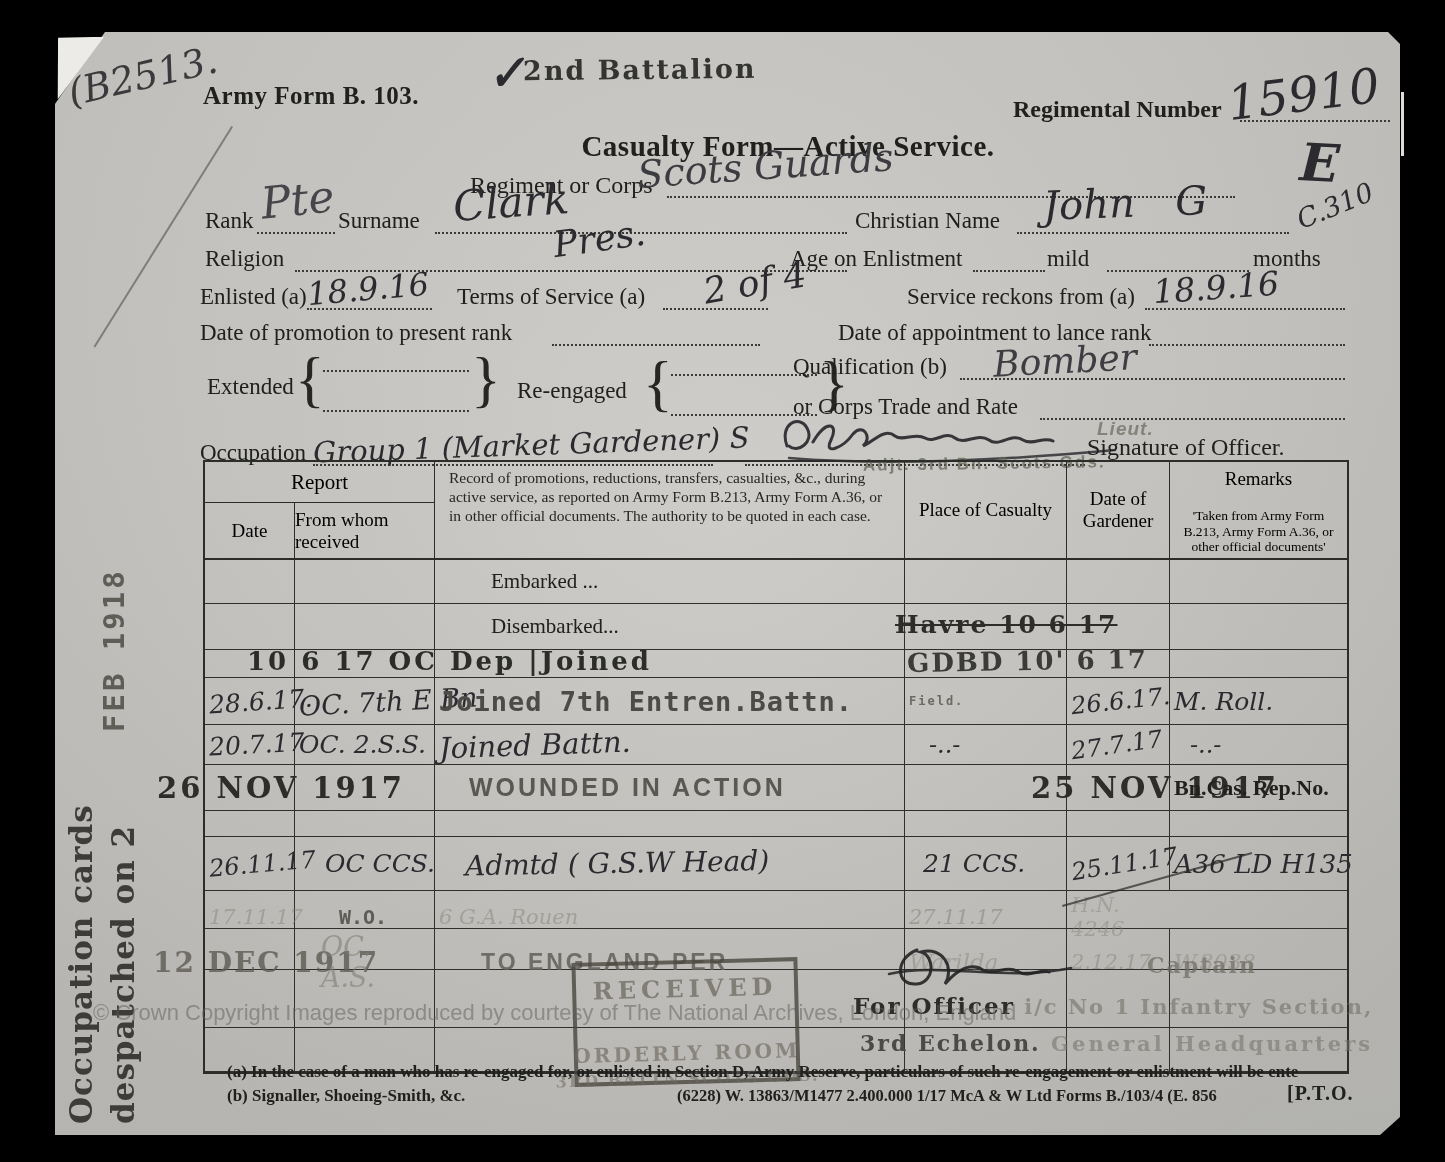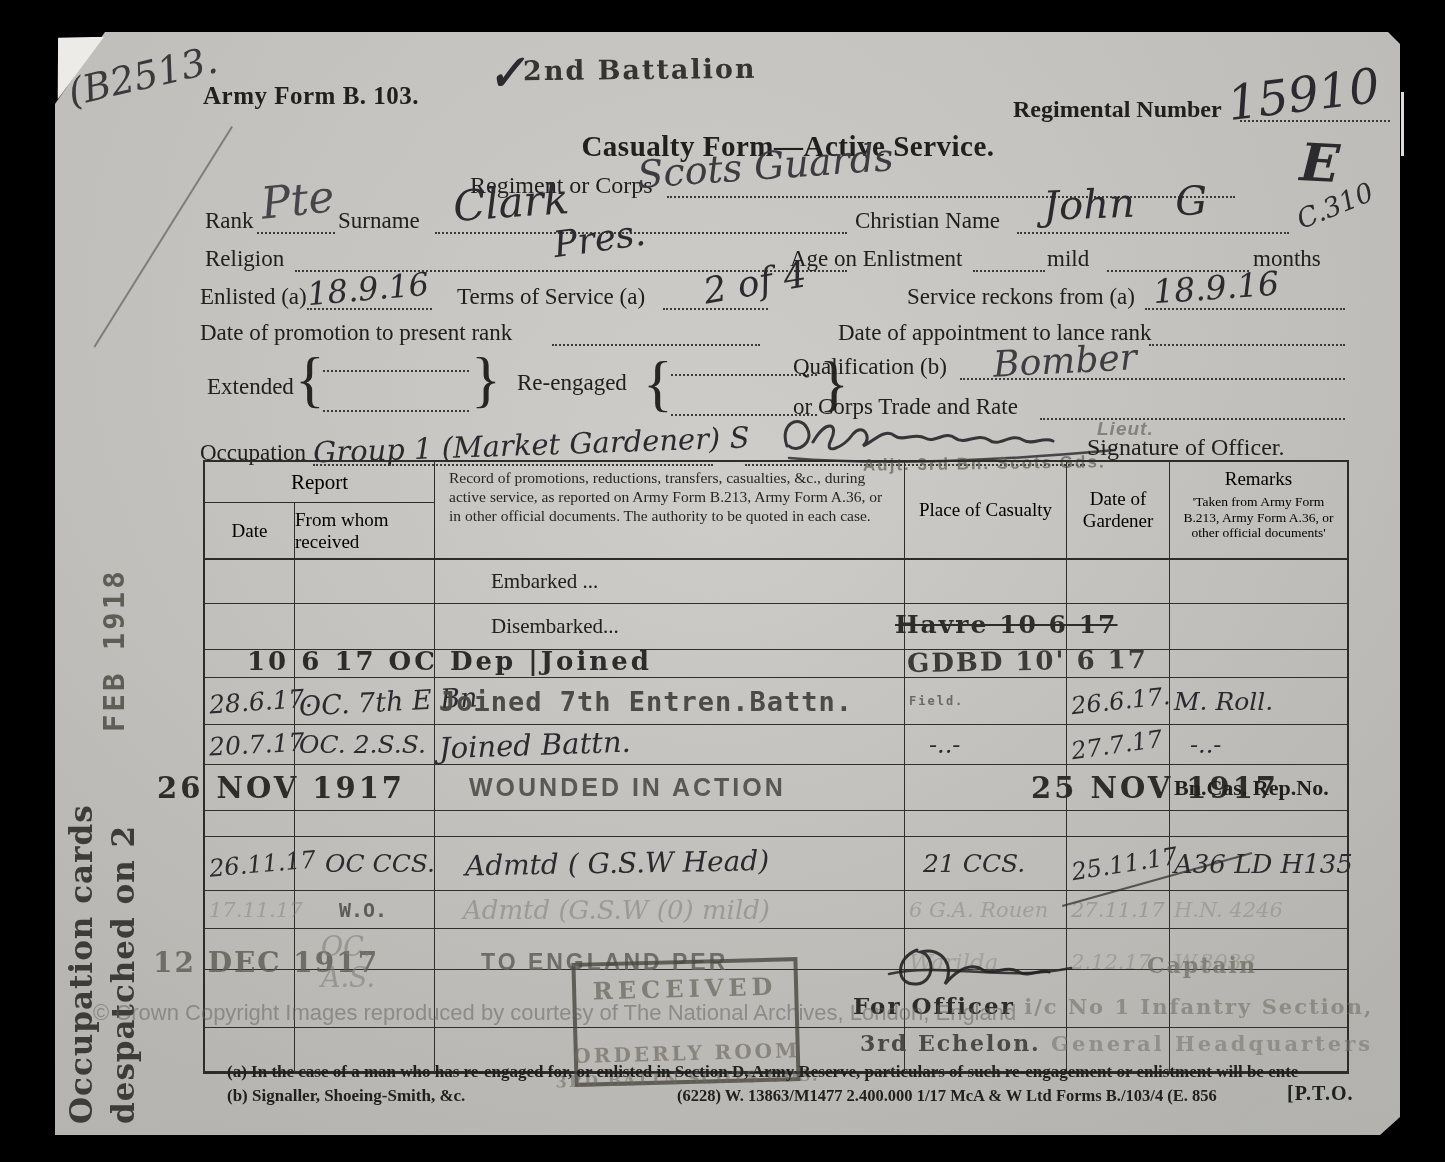--- a/index.html
+++ b/index.html
@@ -30,21 +30,21 @@
   .thead>div{border-right:1.5px solid #2c2c2a;}
   .thead>div:last-child{border-right:none;}
   .th-report{display:flex;flex-direction:column;}
   .report-title{text-align:center;font-size:21px;padding-top:8px;height:32px;border-bottom:1.5px solid #2c2c2a;}
   .report-sub{flex:1;display:grid;grid-template-columns:90px 140px;}
   .report-sub>div{display:flex;align-items:center;justify-content:center;font-size:19px;}
   .report-sub>div:first-child{border-right:1.5px solid #2c2c2a;}
   .th-record{font-size:15.5px;line-height:1.22;padding:7px 12px 0 14px;color:#262624;}
   .th-place,.th-cdate,.th-remarks{display:flex;flex-direction:column;align-items:center;justify-content:center;font-size:19px;text-align:center;}
   .th-remarks{justify-content:flex-start;padding-top:6px;}
-  .th-remarks .note{font-size:13.5px;line-height:1.15;margin-top:4px;padding:0 6px;}
+  .th-remarks .note{font-size:13.5px;line-height:1.15;margin-top:18px;padding:0 6px;}
   .trow{display:grid;grid-template-columns:90px 140px 470px 162px 103px 177px;border-bottom:1.5px solid #2f2f2c;position:relative;}
   .trow:last-child{border-bottom:none;}
   .td{border-right:1.5px solid #2f2f2c;position:relative;overflow:visible;padding:2px 4px;display:flex;align-items:center;}
   .td:last-child{border-right:none;}
   .ov{position:absolute;white-space:nowrap;}
   .strike{text-decoration:line-through;text-decoration-thickness:2px;}
 
   .vertstamp{position:absolute;transform:rotate(-90deg);transform-origin:0 0;white-space:nowrap;}
   .recvbox{position:absolute;left:518px;top:928px;width:218px;height:116px;border:4px solid rgba(72,70,63,0.8);
            transform:rotate(-1.5deg);display:flex;flex-direction:column;align-items:center;}
@@ -108,21 +108,21 @@
     <div class="lbl" style="left:145px;top:288px;">Date of promotion to present rank</div>
     <div class="dl" style="left:497px;top:310px;width:208px;"></div>
     <div class="lbl" style="left:735px;top:288px;margin-left:48px;">Date of appointment to lance rank</div>
     <div class="dl" style="left:1094px;top:310px;width:196px;"></div>
 
     <div class="lbl" style="left:152px;top:342px;">Extended</div>
     <div class="brace" style="left:240px;top:312px;">{</div>
     <div class="dl" style="left:268px;top:336px;width:146px;"></div>
     <div class="dl" style="left:268px;top:376px;width:146px;"></div>
     <div class="brace" style="left:416px;top:312px;">}</div>
-    <div class="lbl" style="left:462px;top:338px;">Re-engaged</div>
+    <div class="lbl" style="left:462px;top:346px;">Re-engaged</div>
     <div class="brace" style="left:588px;top:316px;">{</div>
     <div class="dl" style="left:616px;top:340px;width:146px;"></div>
     <div class="dl" style="left:616px;top:380px;width:146px;"></div>
     <div class="brace" style="left:764px;top:316px;">}</div>
 
     <div class="lbl" style="left:738px;top:322px;">Qualification (b)</div>
     <div class="dl" style="left:905px;top:344px;width:385px;"></div>
     <div class="hw" style="left:938px;top:308px;font-size:36px;transform:rotate(-3deg);color:#3e3e42;">Bomber</div>
     <div class="lbl" style="left:738px;top:362px;">or Corps Trade and Rate</div>
     <div class="dl" style="left:985px;top:384px;width:305px;"></div>
@@ -281,23 +281,20 @@
       </div>
 
       <div class="trow" style="height:37px;">
         <div class="td">
             <span class="pencil" style="font-size:21px;opacity:0.55;">17.11.17</span>
           </div>
         <div class="td">
             <span class="typed" style="font-size:20px;padding-left:40px;color:#5d5c56;">W.O.</span>
           </div>
         <div class="td">
-            <span class="pencil" style="font-size:26px;padding-left:24px;opacity:0.65;">Admtd (G.S.W (0) mild)</span>
-          </div>
-        <div class="td">
             <span class="pencil" style="font-size:21px;opacity:0.55;">6 G.A. Rouen</span>
           </div>
         <div class="td">
             <span class="pencil" style="font-size:21px;opacity:0.6;">27.11.17</span>
           </div>
         <div class="td">
             <span class="pencil" style="font-size:21px;opacity:0.5;">H.N. 4246</span>
           </div>
       </div>
 

